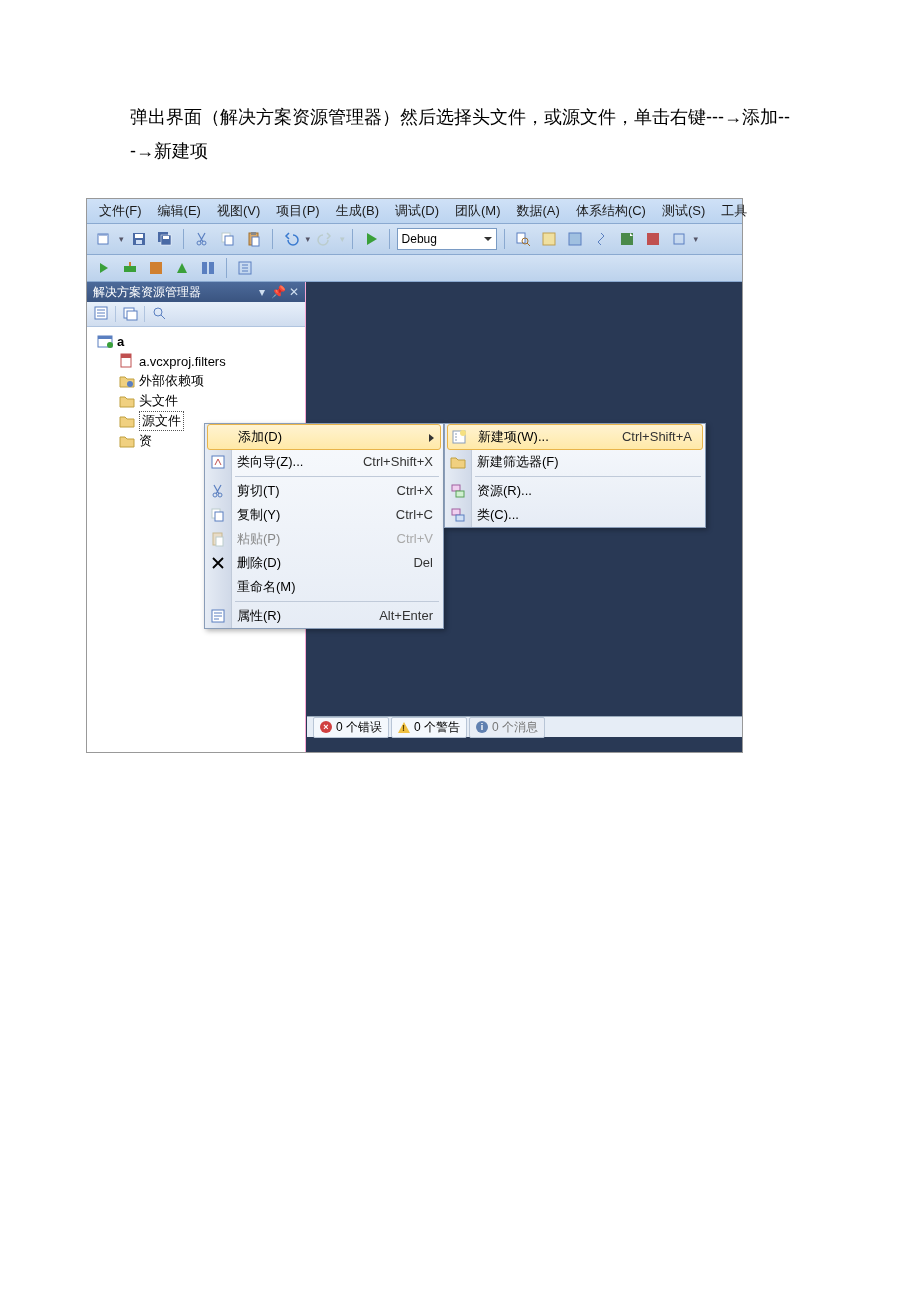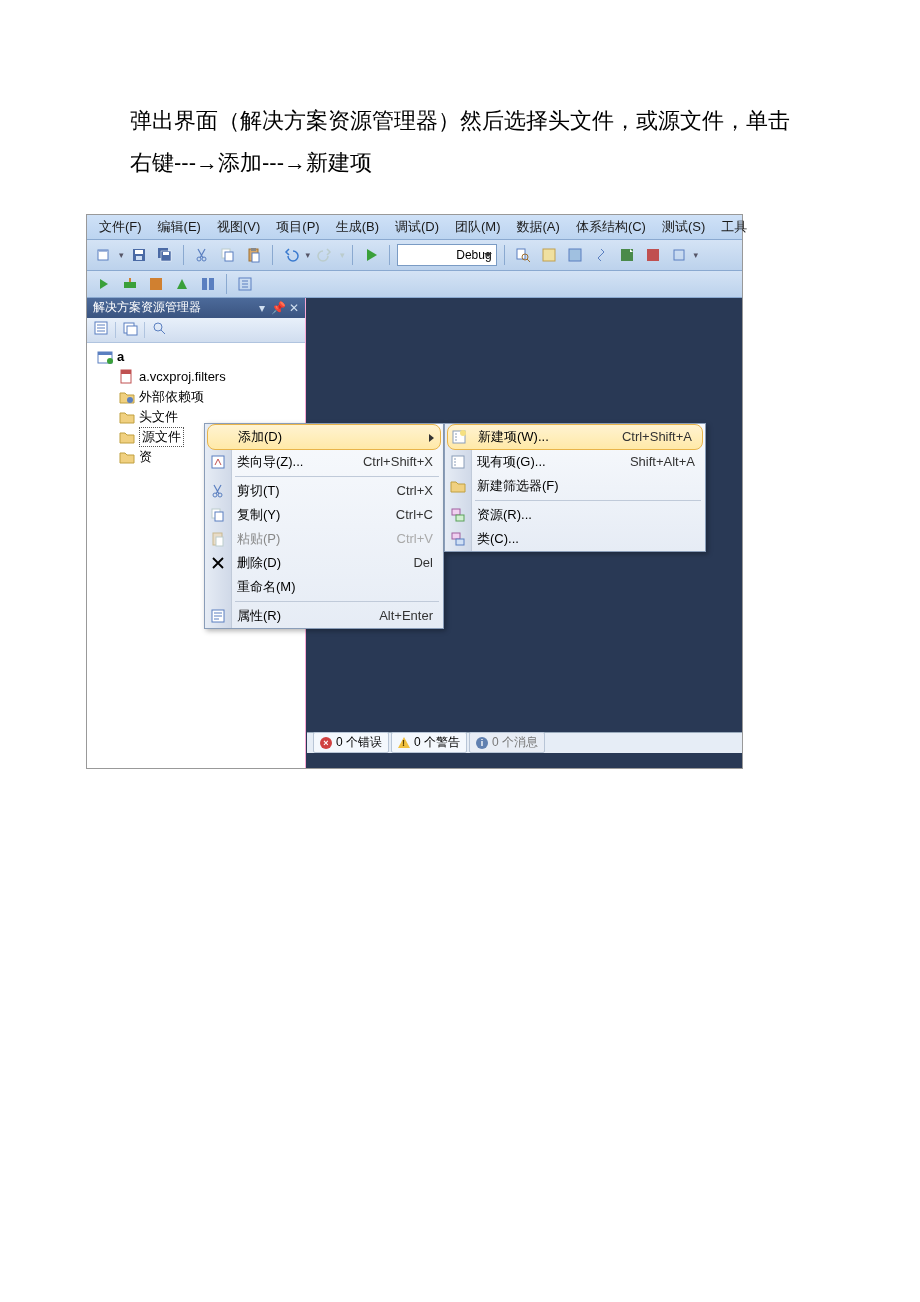--- a/index.html
+++ b/index.html
@@ -8,21 +8,21 @@
     background: #fff;
     font-size: 15px;
     color: #000;
   }
   .page {
     width: 920px;
     margin: 0 auto;
     padding-top: 100px;
   }
   .instruction {
-    font-size: 22px;
+    font-size: 18px;
     line-height: 1.9;
     padding: 0 130px 30px 130px;
   }
   .screenshot-wrap {
     padding: 0 86px;
   }
   .screenshot {
     border: 1px solid #999;
     width: 655px;
     position: relative;
@@ -73,21 +73,20 @@
   .tb-dropdown {
     background: #fff;
     border: 1px solid #7a9bc4;
     height: 20px;
     width: 90px;
     display: flex;
     align-items: center;
     padding: 0 4px;
     font-size: 12px;
     position: relative;
-    justify-content: flex-end;
   }
   .tb-dropdown::after {
     content: '';
     position: absolute;
     right: 4px;
     top: 8px;
     border-left: 4px solid transparent;
     border-right: 4px solid transparent;
     border-top: 4px solid #333;
   }
@@ -213,21 +212,21 @@
     left: 5px;
     width: 16px;
     height: 16px;
     display: flex;
     align-items: center;
     justify-content: center;
   }
   .cm-item.highlighted {
     background: linear-gradient(#fff3d1, #ffe9a8);
     border: 1px solid #e8b44a;
-    border-radius: 8px;
+    border-radius: 3px;
     margin: 0 2px;
     padding-left: 30px;
   }
   .cm-item.highlighted .cm-icon { left: 3px; }
   #context-menu-1 {
     left: 206px;
     top: 416px;
     width: 238px;
     z-index: 10;
   }
@@ -657,30 +656,20 @@
           <path d="M4 5h2M4 8h2M4 11h2" stroke="#8a9db8"></path>
           <circle cx="12" cy="4" r="3" fill="#f5e080"></circle>
         </svg>
       </span>
     <span>新建项(W)...</span>
     <span class="shortcut">Ctrl+Shift+A</span>
   </div>
   <div class="cm-item">
     <span class="cm-icon">
         <svg viewBox="0 0 16 16">
-          <rect x="2" y="2" width="12" height="12" fill="#fff" stroke="#8a9db8"></rect>
-          <path d="M4 5h2M4 8h2M4 11h2" stroke="#8a9db8"></path>
-        </svg>
-      </span>
-    <span>现有项(G)...</span>
-    <span class="shortcut">Shift+Alt+A</span>
-  </div>
-  <div class="cm-item">
-    <span class="cm-icon">
-        <svg viewBox="0 0 16 16">
           <path d="M1 4h5l2 2h7v8H1z" fill="#f0d080" stroke="#c0a040"></path>
         </svg>
       </span>
     <span>新建筛选器(F)</span>
   </div>
   <div class="cm-sep"></div>
   <div class="cm-item">
     <span class="cm-icon">
         <svg viewBox="0 0 16 16">
           <rect x="2" y="2" width="8" height="6" fill="#f0d0f0" stroke="#a060a0"></rect>

